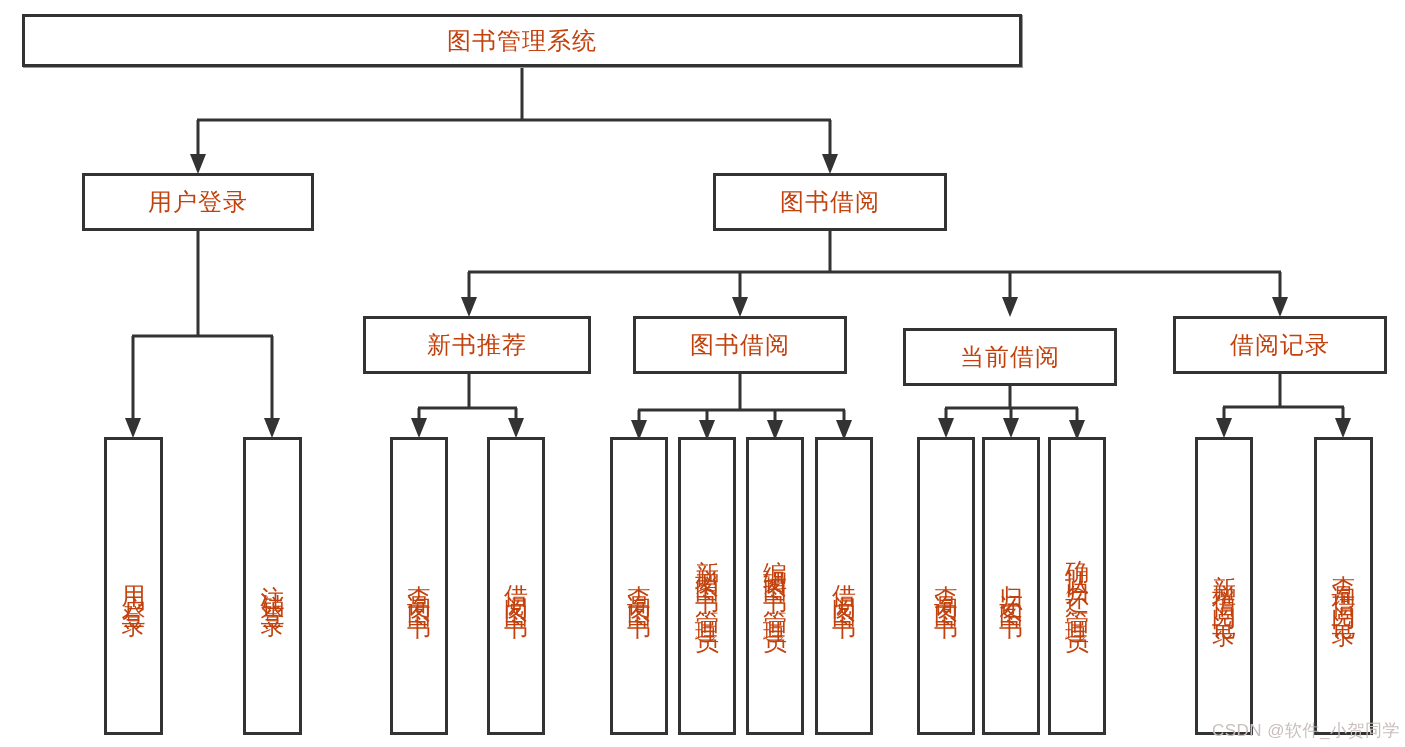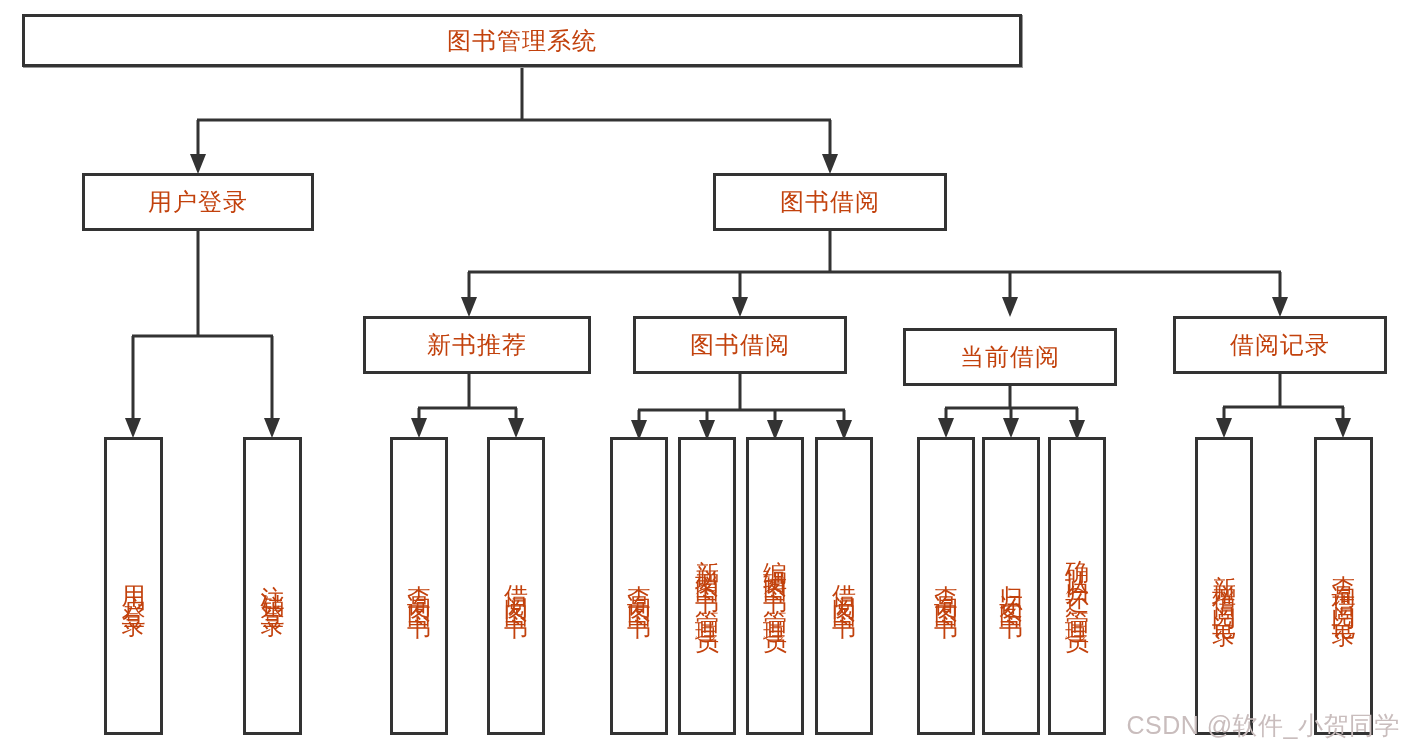--- a/index.html
+++ b/index.html
@@ -43,21 +43,21 @@
     white-space: normal;
   }
   .root-box {
     border-width: 3px;
     box-shadow: 1px 1px 0 #999999;
   }
   #watermark {
     position: absolute;
     right: 5px;
     bottom: 5px;
-    font-size: 25px;
+    font-size: 17px;
     color: #c9bdbd;
     letter-spacing: 0.5px;
     white-space: nowrap;
   }
 </style>
 </head>
 <body>
 
 <div id="stage">
 

